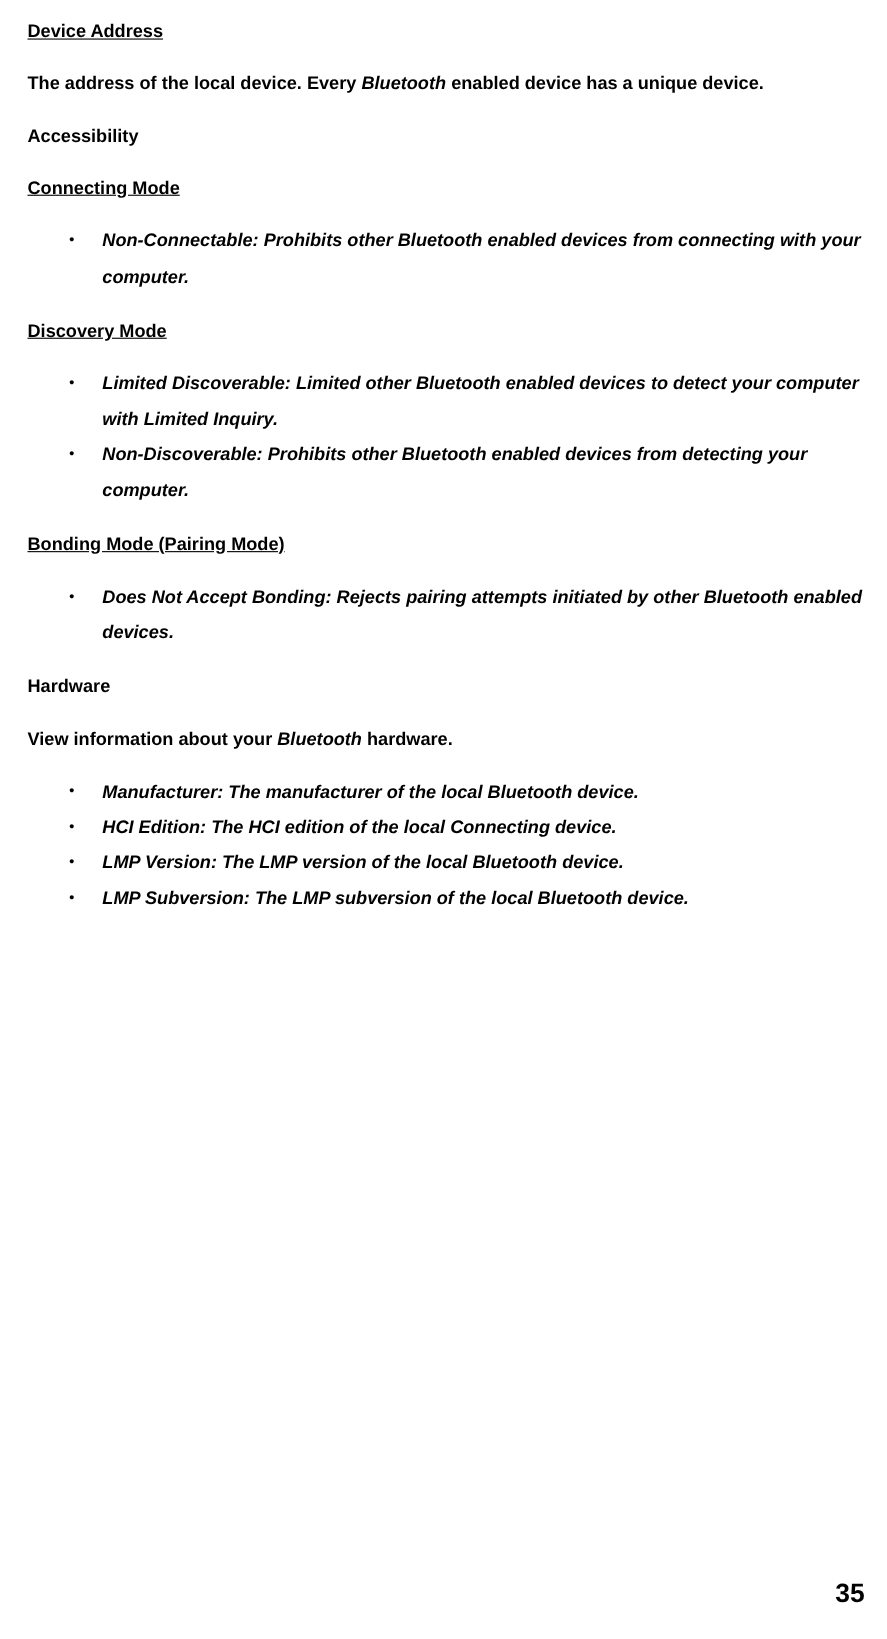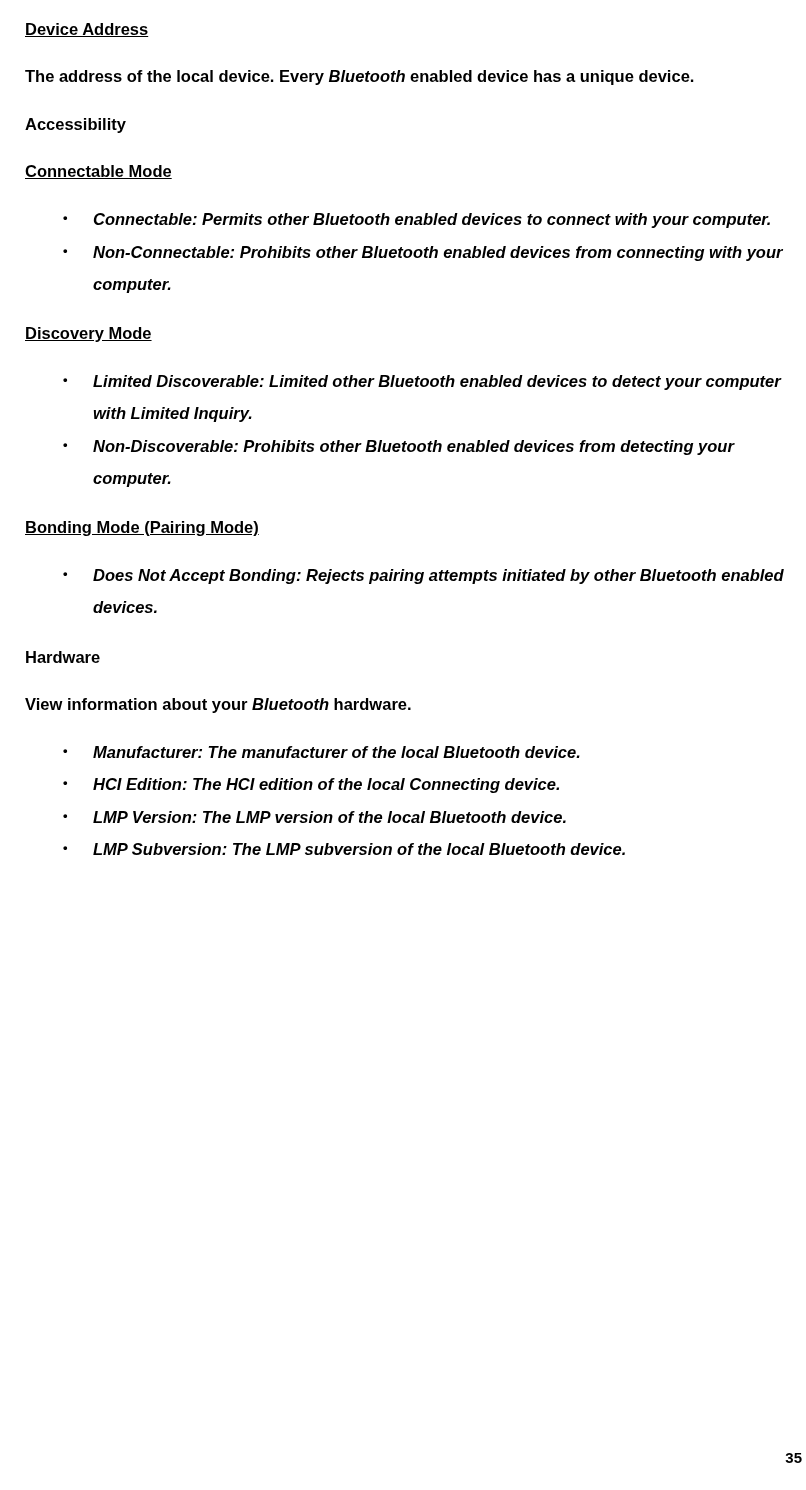--- a/index.html
+++ b/index.html
@@ -50,39 +50,38 @@
       content: "•";
       position: absolute;
       left: 38px;
       font-style: normal;
       font-size: 13px;
       top: 2px;
     }
     .page-number {
       position: absolute;
       bottom: 18px;
-      right: 4px;
-      font-size: 15px;
+      right: 20px;
+      font-size: 24px;
     }
   </style>
 </head>
 <body>
 
 <p class="underline section-heading">Device Address</p>
 
 <p>
   <span>The address of the local device. Every </span><span class="italic">Bluetooth</span><span> enabled device has a unique device.</span>
 </p>
 
 <p class="bold section-heading">Accessibility</p>
 
-<p class="underline section-heading">Connectable Mode</p>
+<p class="underline section-heading">Connecting Mode</p>
 
 <ul>
-  <li>Connectable: Permits other Bluetooth enabled devices to connect with your computer.</li>
   <li>Non-Connectable: Prohibits other Bluetooth enabled devices from connecting with your computer.</li>
 </ul>
 
 <p class="underline section-heading">Discovery Mode</p>
 
 <ul>
   <li>Limited Discoverable: Limited other Bluetooth enabled devices to detect your computer with Limited Inquiry.</li>
   <li>Non-Discoverable: Prohibits other Bluetooth enabled devices from detecting your computer.</li>
 </ul>
 

